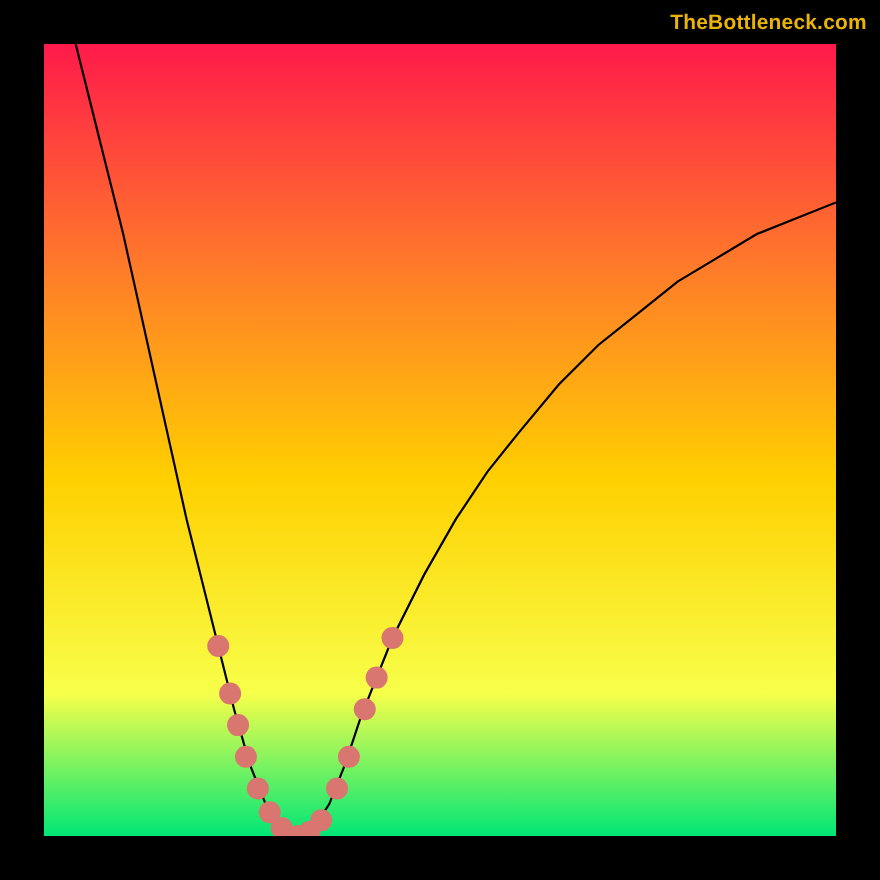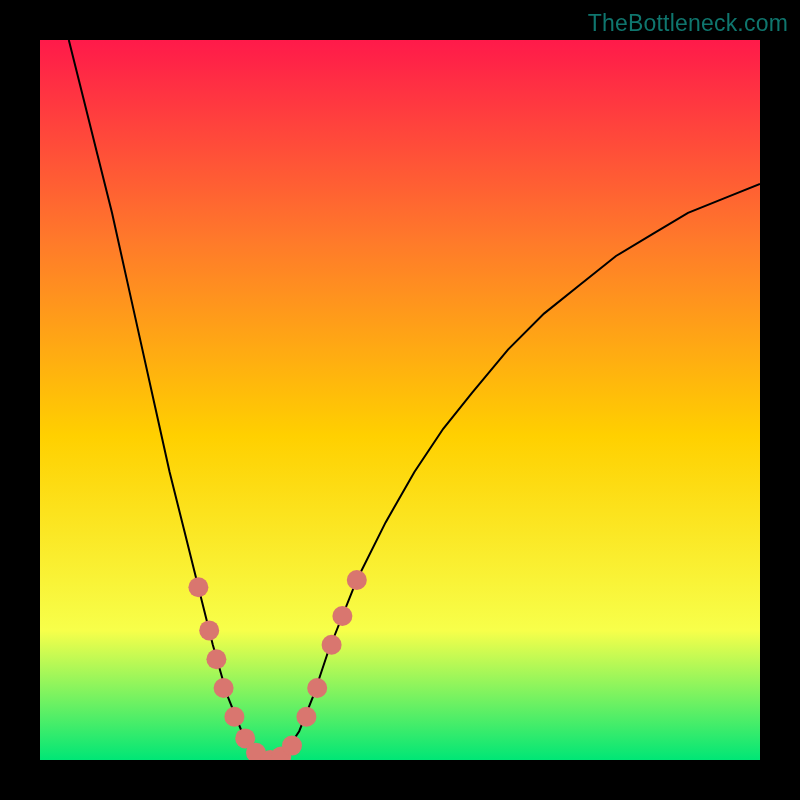--- a/index.html
+++ b/index.html
@@ -15,23 +15,23 @@
     position: absolute;
     left: 40px;
     top: 40px;
     width: 720px;
     height: 720px;
   }
   .watermark {
     position: absolute;
     top: 10px;
     right: 12px;
-    color: #0f766e;
-    font-size: 23px;
-    font-weight: 400;
+    color: #eab308;
+    font-size: 19px;
+    font-weight: 700;
     letter-spacing: 0.2px;
   }
   svg { display: block; }
 </style>
 </head>
 <body>
 
 <div class="container">
   <div class="watermark">TheBottleneck.com</div>
   <div class="plot-area">

